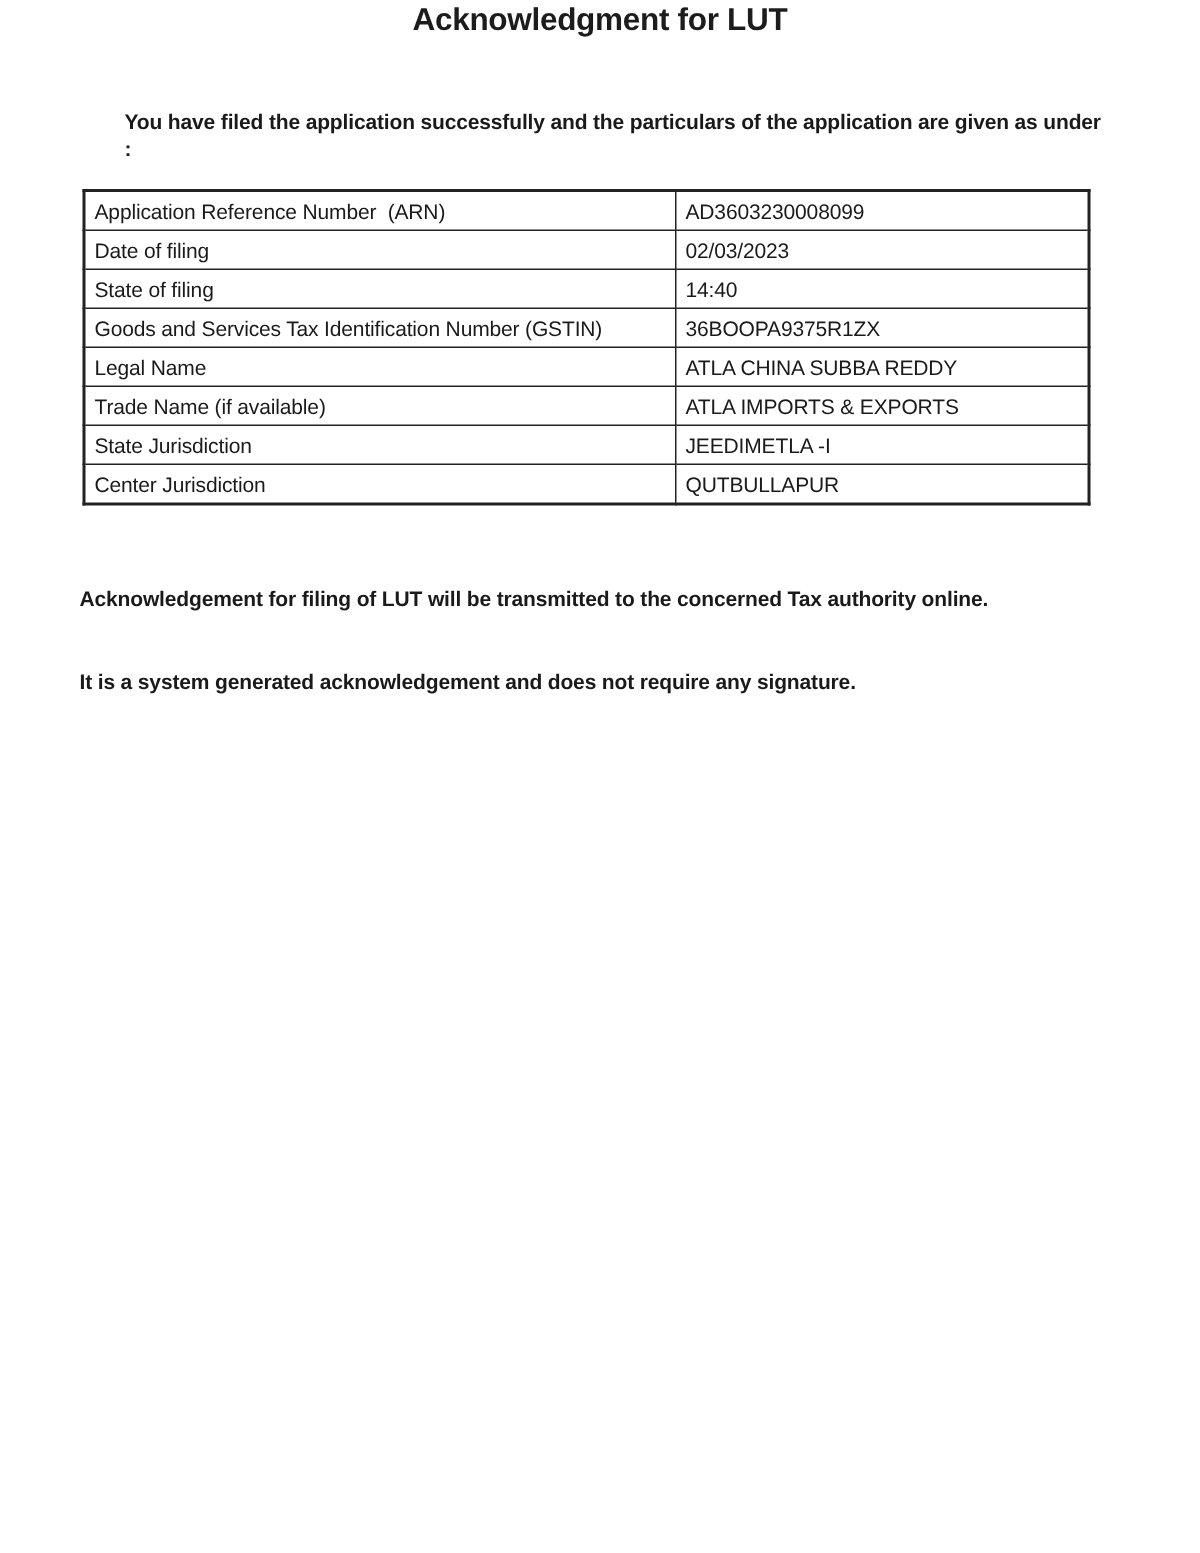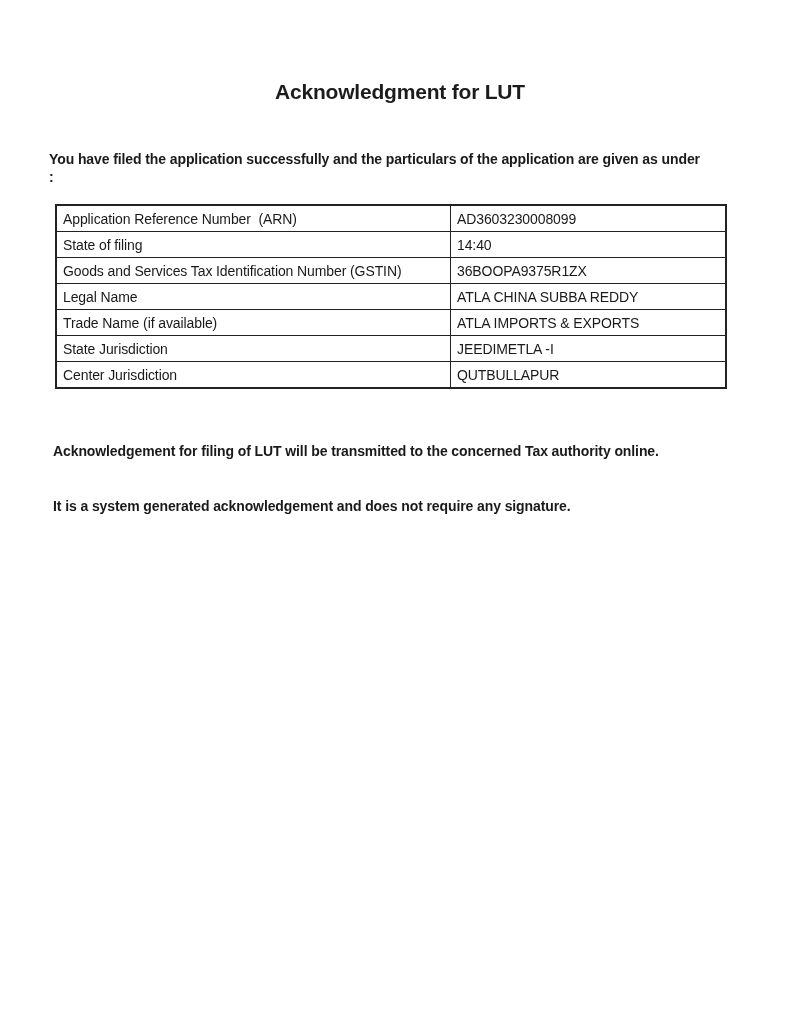--- a/index.html
+++ b/index.html
@@ -7,30 +7,29 @@
     position: relative;
     width: 800px;
     height: 1035px;
     background: #ffffff;
     font-family: "Liberation Sans", sans-serif;
     color: #1a1a1a;
     overflow: hidden;
   }
   .doc-title {
     margin: 0;
-    padding-top: 78px;
     text-align: center;
     font-size: 21px;
     line-height: 27px;
     font-weight: bold;
     letter-spacing: -0.2px;
     color: #1c1c1c;
   }
   .intro {
-    margin: 45px 53px 0 49px;
+    margin: 45px 53px 0 83px;
     width: 658px;
     font-size: 14px;
     font-weight: bold;
     line-height: 18px;
     letter-spacing: -0.1px;
     white-space: pre-wrap;
   }
   table.ack-table {
     margin: 18px 0 6px 55px;
     width: 662px;
@@ -72,20 +71,24 @@
 
   <p class="intro">You have filed the application successfully and the particulars of the application are given as under :</p>
 
   <table class="ack-table">
     <tbody>
       <tr>
         <td class="label-cell">Application Reference Number  (ARN)</td>
         <td class="value-cell">AD3603230008099</td>
       </tr>
       <tr>
+        <td class="label-cell">Date of filing</td>
+        <td class="value-cell">02/03/2023</td>
+      </tr>
+      <tr>
         <td class="label-cell">State of filing</td>
         <td class="value-cell">14:40</td>
       </tr>
       <tr>
         <td class="label-cell">Goods and Services Tax Identification Number (GSTIN)</td>
         <td class="value-cell">36BOOPA9375R1ZX</td>
       </tr>
       <tr>
         <td class="label-cell">Legal Name</td>
         <td class="value-cell">ATLA CHINA SUBBA REDDY</td>

